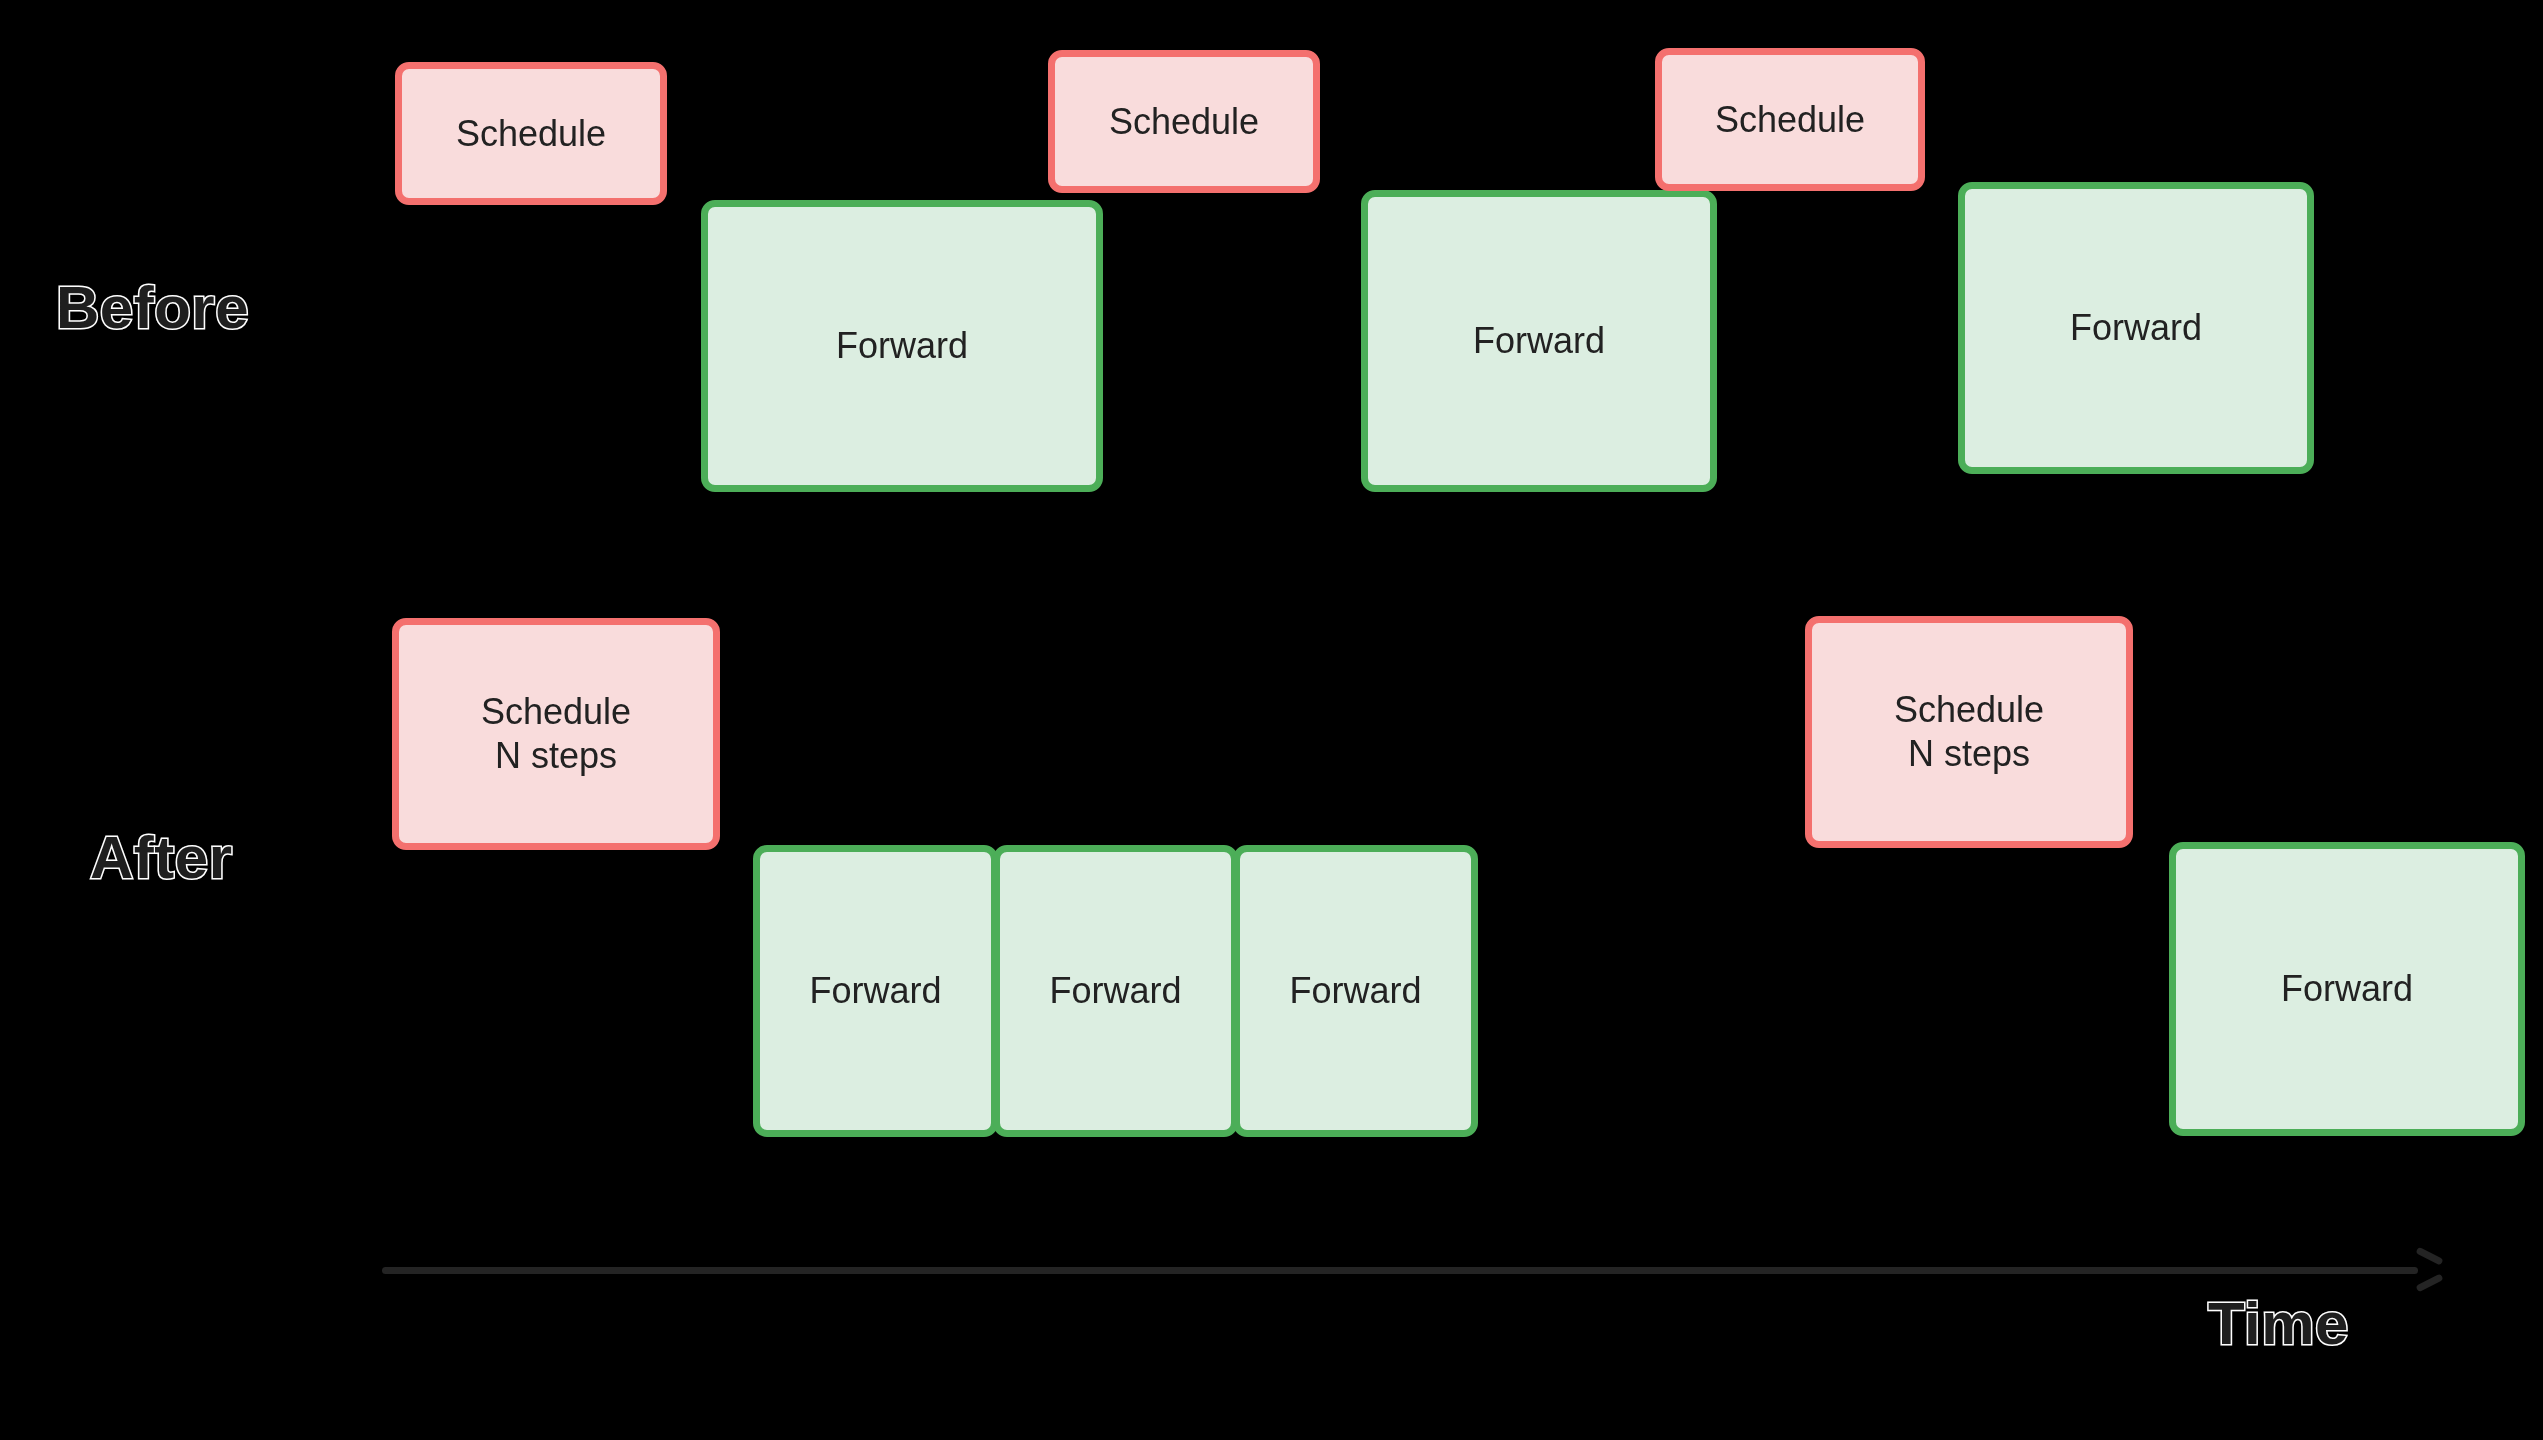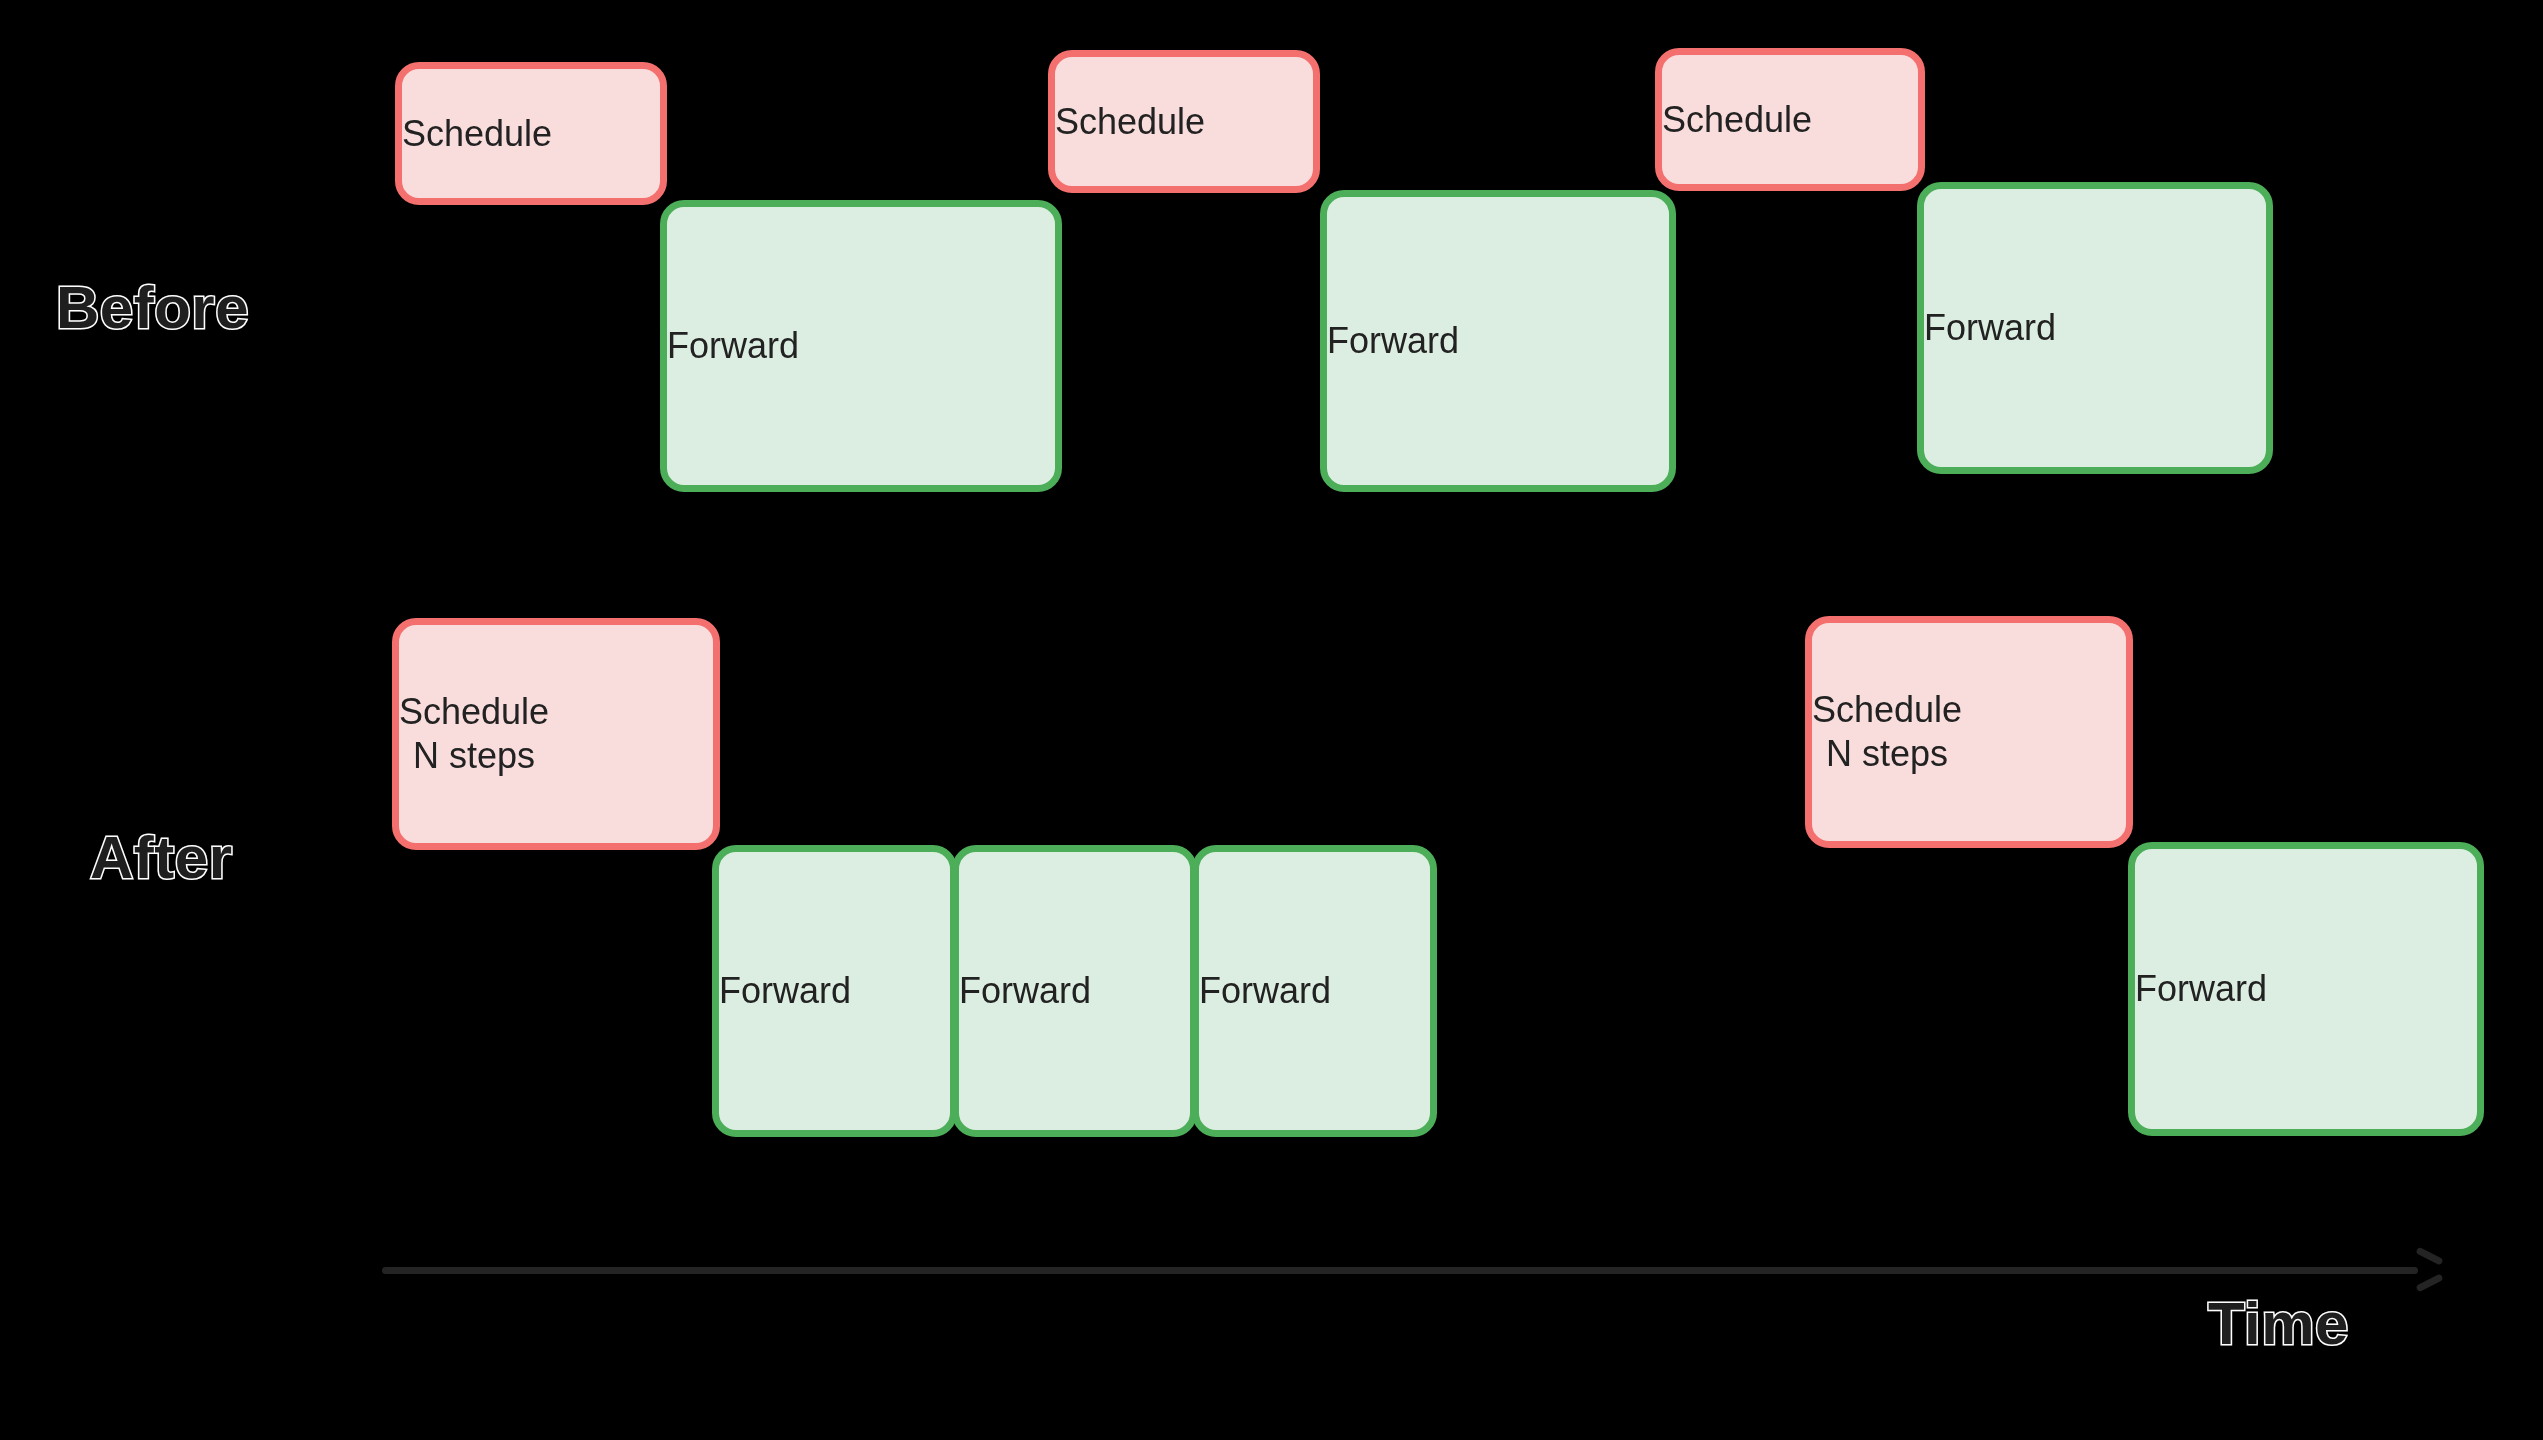--- a/index.html
+++ b/index.html
@@ -38,39 +38,41 @@
       0 0 2px rgba(255,255,255,0.55);
   }
   #label-before { left: 56px; top: 278px; }
   #label-after  { left: 90px; top: 828px; }
   #label-time   { left: 2208px; top: 1294px; }
 
   
   .box {
     position: absolute;
     box-sizing: border-box;
-    border-radius: 24px;
+    border-radius: 14px;
     display: flex;
     align-items: center;
+    justify-content: center;
     text-align: center;
     line-height: 1.22;
     color: #222222;
     font-weight: 500;
   }
 
   .box-schedule {
     background: #f9dcdc;
     border: 7px solid #f4706e;
     font-size: 36px;
   }
 
   .box-forward {
     background: #dceee1;
     border: 7px solid #4cae58;
     font-size: 36px;
+    margin-left: 41px;
   }
 
   .box-label {
     display: block;
     white-space: pre-line;
     color: #222222;
   }
 
   
   #timeline {

